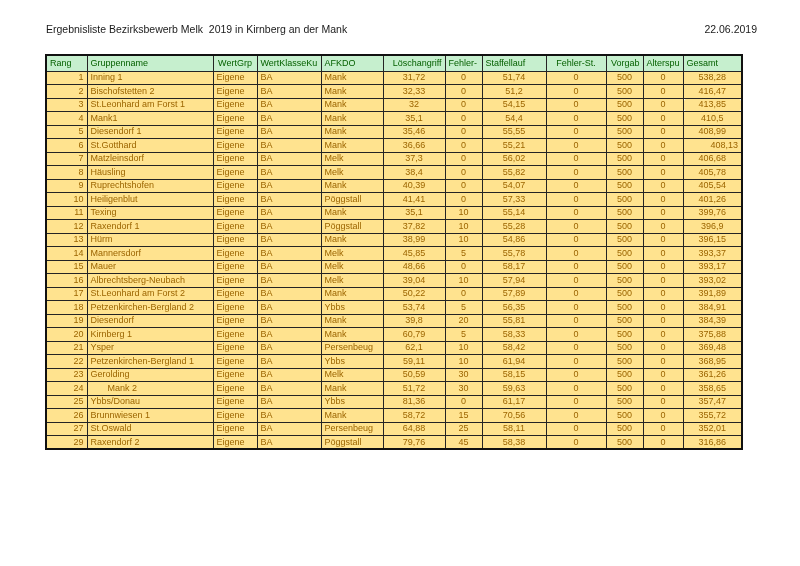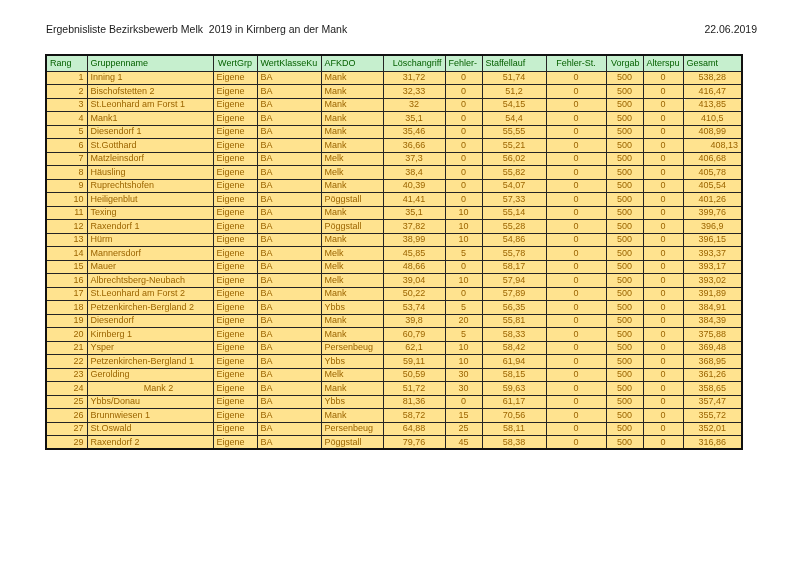--- a/index.html
+++ b/index.html
@@ -376,21 +376,21 @@
           <td style="text-align: center;">50,59</td>
           <td style="text-align: center;">30</td>
           <td style="text-align: center;">58,15</td>
           <td style="text-align: center;">0</td>
           <td style="text-align: center;">500</td>
           <td style="text-align: center;">0</td>
           <td style="text-align: center;">361,26</td>
         </tr>
         <tr>
           <td style="text-align: right;">24</td>
-          <td style="text-align: center; padding-left: 20px;">Mank 2</td>
+          <td style="text-align: left; padding-left: 20px;">Mank 2</td>
           <td style="text-align: left;">Eigene</td>
           <td style="text-align: left;">BA</td>
           <td style="text-align: left;">Mank</td>
           <td style="text-align: center;">51,72</td>
           <td style="text-align: center;">30</td>
           <td style="text-align: center;">59,63</td>
           <td style="text-align: center;">0</td>
           <td style="text-align: center;">500</td>
           <td style="text-align: center;">0</td>
           <td style="text-align: center;">358,65</td>

